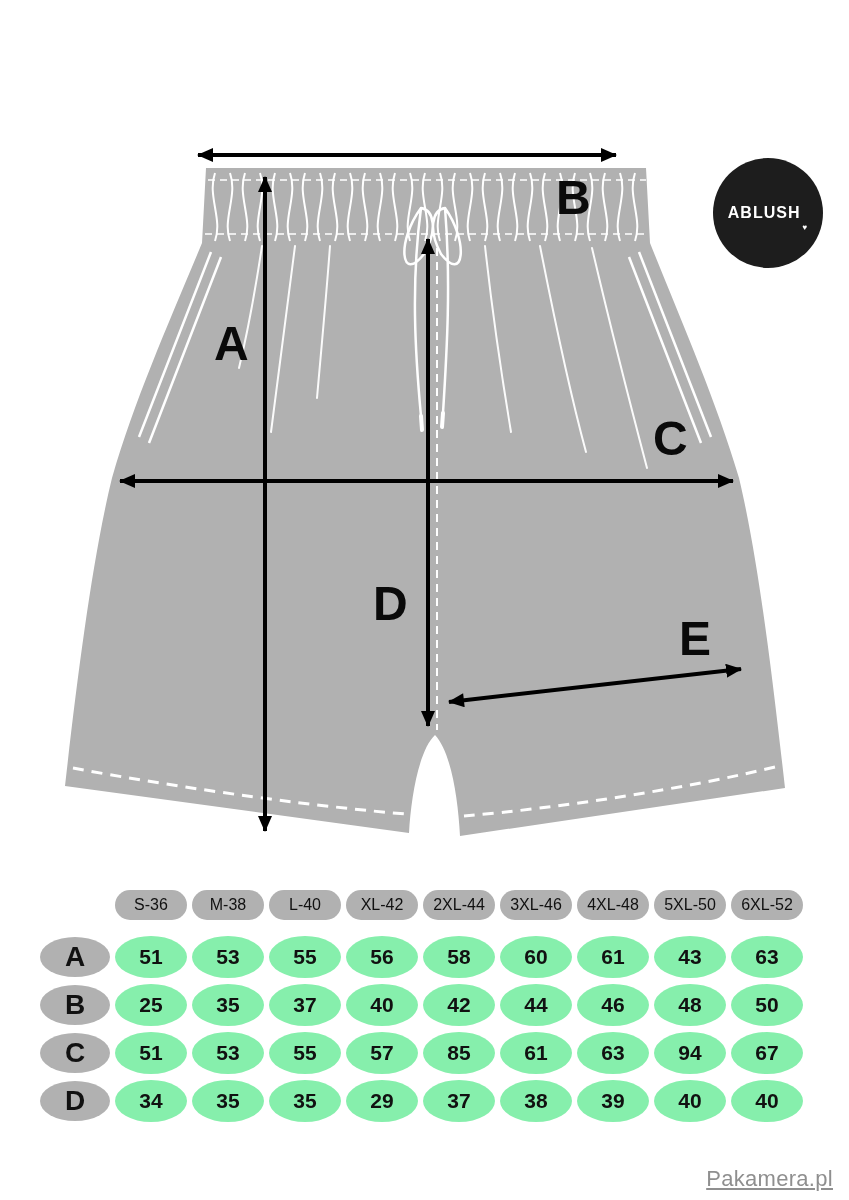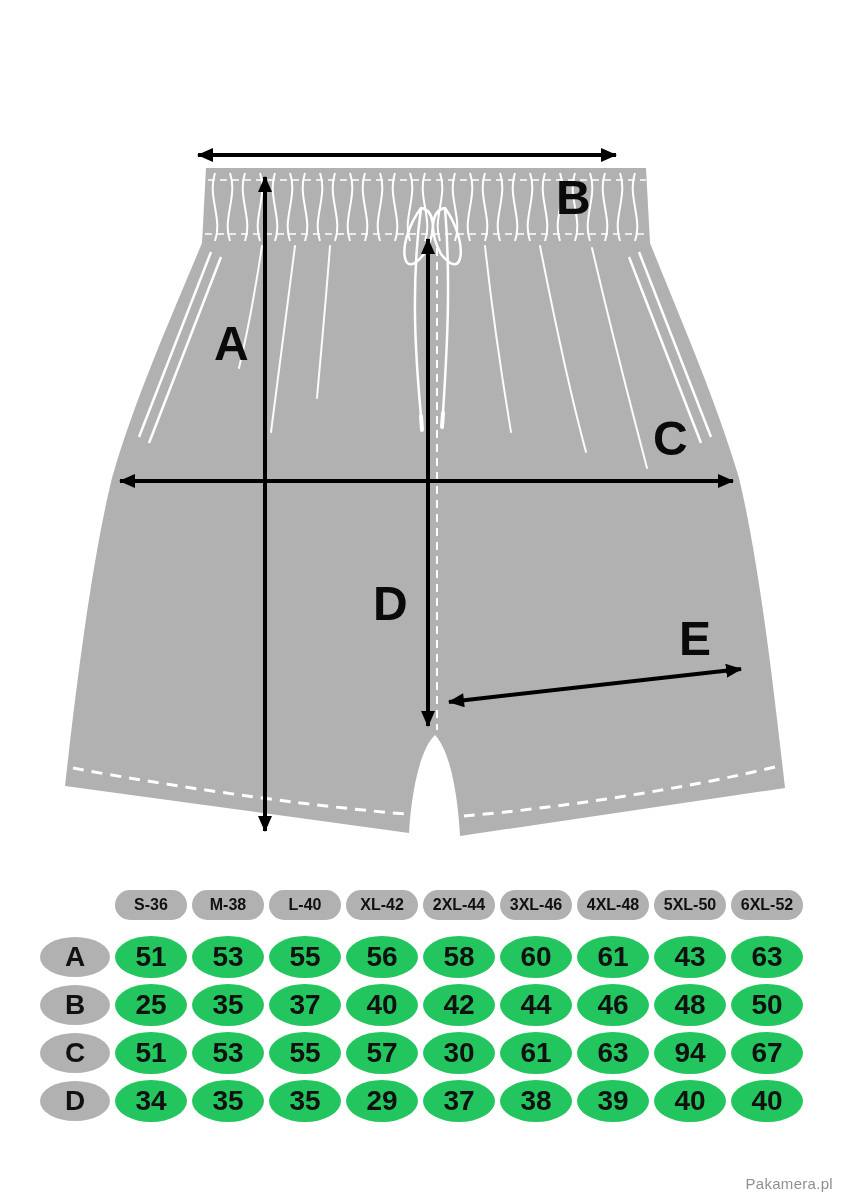--- a/index.html
+++ b/index.html
@@ -16,36 +16,36 @@
   }
   .badge .heart{font-size:8px;margin-left:2px;align-self:flex-end;margin-bottom:36px;}
   
   .size-table{position:absolute;left:40px;top:890px;width:775px;}
   .trow{display:flex;gap:5px;align-items:center;margin-bottom:6px;}
   .header-row{margin-bottom:16px;}
   .spacer{width:70px;height:30px;flex:0 0 70px;}
   .hcell{
     flex:0 0 72px;width:72px;height:30px;background:#b1b1b1;border-radius:15px;
     display:flex;align-items:center;justify-content:center;
-    font-weight:700;font-size:16px;color:#111;
+    font-weight:400;font-size:16px;color:#111;
   }
   .rlabel{
     flex:0 0 70px;width:70px;height:40px;background:#b1b1b1;border-radius:50%;
     display:flex;align-items:center;justify-content:center;
     font-weight:700;font-size:28px;color:#111;
   }
   .vcell{
-    flex:0 0 72px;width:72px;height:42px;background:#22c55e;border-radius:50%;
+    flex:0 0 72px;width:72px;height:42px;background:#86efac;border-radius:50%;
     display:flex;align-items:center;justify-content:center;
-    font-weight:700;font-size:28px;color:#111;
+    font-weight:700;font-size:21px;color:#111;
   }
   
   .watermark{
     position:absolute;right:16px;bottom:8px;color:#8f8f8f;
-    font-size:15px;font-weight:400;letter-spacing:0.3px;
+    font-size:22px;font-weight:400;letter-spacing:0.3px;text-decoration:underline;
   }
   .mlabel{font-family:"Liberation Sans",sans-serif;font-weight:700;font-size:48px;fill:#0a0a0a;}
 </style>
 </head>
 <body>
 
 <div id="canvas">
 
   
   <svg width="849" height="875" viewBox="0 0 849 875">
@@ -83,20 +83,24 @@
     <line x1="449" y1="702" x2="741" y2="669" stroke="#000" stroke-width="4" marker-start="url(#ahs)" marker-end="url(#ah)"></line>
 
     <text class="mlabel" x="214" y="360">A</text>
     <text class="mlabel" x="556" y="214">B</text>
     <text class="mlabel" x="653" y="455">C</text>
     <text class="mlabel" x="373" y="620">D</text>
     <text class="mlabel" x="679" y="655">E</text>
   </svg>
 
   
+  <div class="badge">
+    <span>ABLUSH</span>
+      <span class="heart">♥</span>
+  </div>
 
   
   <div class="size-table">
     <div class="trow header-row">
       <div class="spacer"></div>
       <div class="hcell">S-36</div>
       <div class="hcell">M-38</div>
       <div class="hcell">L-40</div>
       <div class="hcell">XL-42</div>
       <div class="hcell">2XL-44</div>
@@ -131,21 +135,21 @@
       <div class="vcell">48</div>
       <div class="vcell">50</div>
     </div>
 
     <div class="trow">
       <div class="rlabel">C</div>
       <div class="vcell">51</div>
       <div class="vcell">53</div>
       <div class="vcell">55</div>
       <div class="vcell">57</div>
-      <div class="vcell">30</div>
+      <div class="vcell">85</div>
       <div class="vcell">61</div>
       <div class="vcell">63</div>
       <div class="vcell">94</div>
       <div class="vcell">67</div>
     </div>
 
     <div class="trow">
       <div class="rlabel">D</div>
       <div class="vcell">34</div>
       <div class="vcell">35</div>

